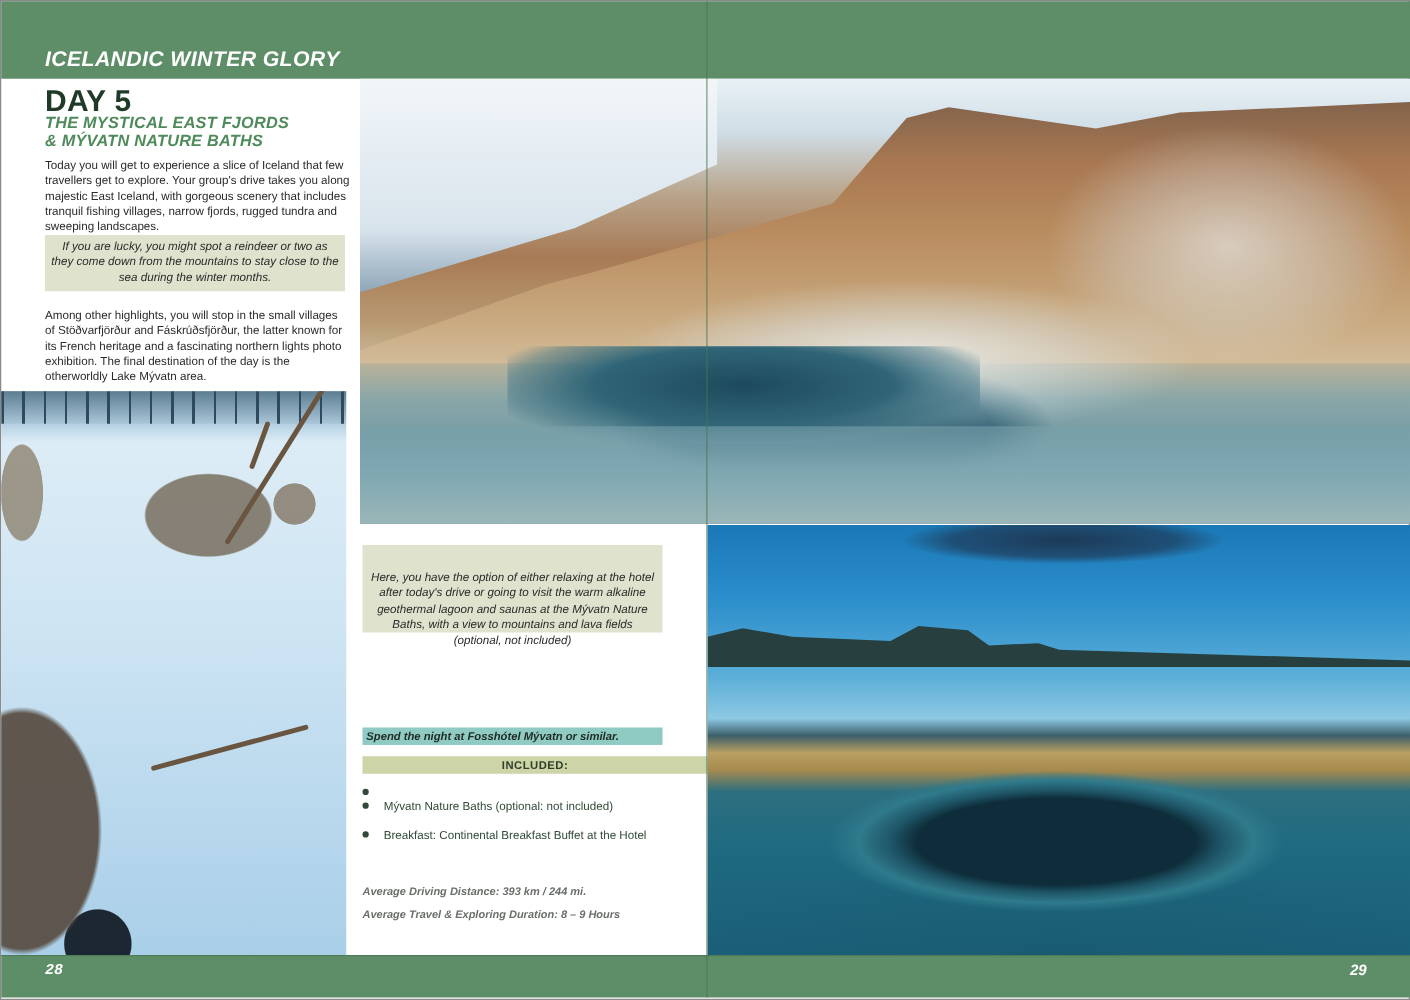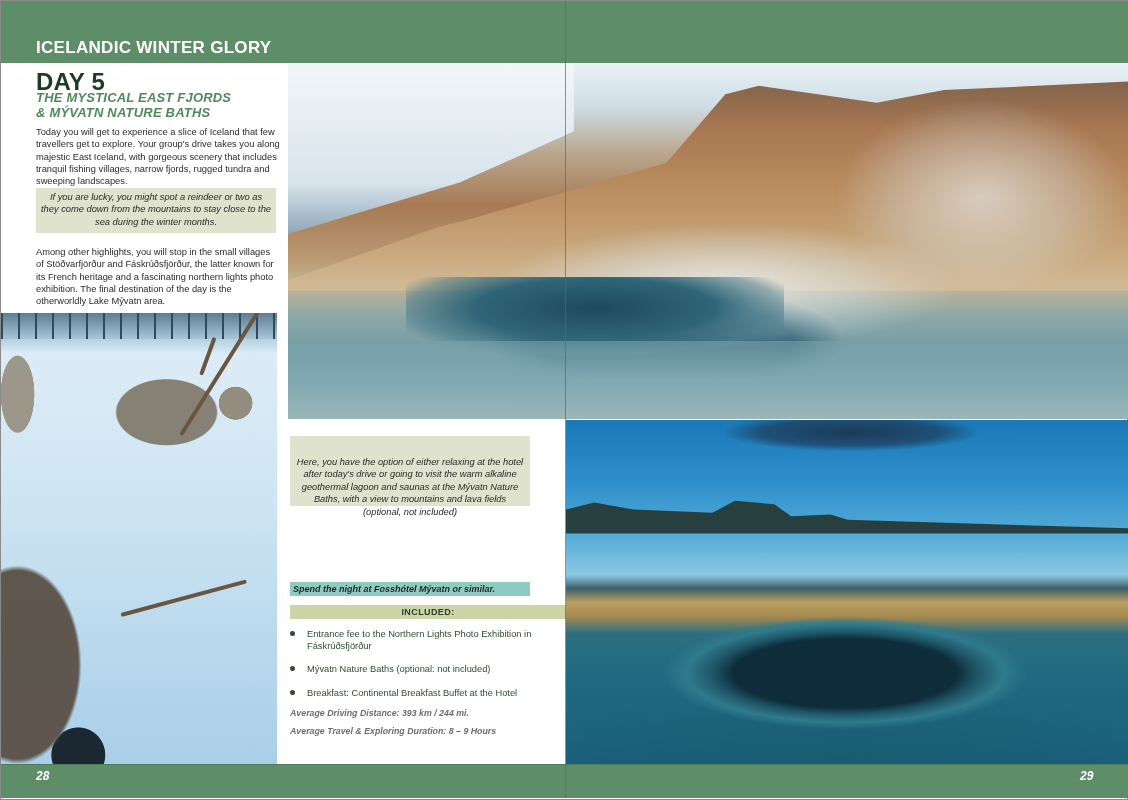--- a/index.html
+++ b/index.html
@@ -5,24 +5,24 @@
   * { box-sizing: border-box; margin: 0; padding: 0; }
   html, body { width: 1128px; height: 800px; overflow: hidden; background: #9a9a9a; }
   body { position: relative; font-family: "Liberation Sans", sans-serif; }
 
   .spread { position: absolute; left: 0; top: 0; width: 1128px; height: 800px; background: #ffffff; border: 1px solid #8a8a8a; }
 
   .header-band { position: absolute; left: 0; top: 0; width: 1128px; height: 62px; background: #5e8e68; }
   .footer-band { position: absolute; left: 0; top: 763px; width: 1128px; height: 34px; background: #5e8e68; border-top: 1px solid #4f7c58; }
   .spine { position: absolute; left: 564px; top: 0; width: 1px; height: 797px; background: #4b7553; opacity: .7; z-index: 6; }
 
-  .series-title { position: absolute; left: 35px; top: 37px; font-size: 17px; font-weight: bold; color: #ffffff; letter-spacing: .3px; }
+  .series-title { position: absolute; left: 35px; top: 37px; font-size: 17px; font-weight: bold; font-style: italic; color: #ffffff; letter-spacing: .3px; }
 
   .page-num { position: absolute; top: 768px; font-size: 12px; font-weight: bold; font-style: italic; color: #ffffff; }
-  .page-num.left { left: 35px; }
+  .page-num.left { left: 35px; font-family: Liberation Mono, monospace; }
   .page-num.right { left: 1079px; }
 
   
   .day-title { position: absolute; left: 35px; top: 67px; font-size: 24px; font-weight: bold; color: #1f3a27; letter-spacing: .2px; }
   .subtitle { position: absolute; left: 35px; top: 90px; font-size: 13px; font-weight: bold; font-style: italic; color: #4f8a5b; line-height: 14.5px; letter-spacing: .2px; }
   .body-text { position: absolute; font-size: 9.3px; line-height: 12.3px; color: #2a2a2a; }
   .intro { left: 35px; top: 125px; width: 244px; }
   .para2 { left: 35px; top: 245px; width: 244px; }
 
   .callout { position: absolute; background: #dfe2cd; font-size: 9.3px; line-height: 12.4px; font-style: italic; color: #2a2a2a; text-align: center; padding: 3px 4px; }
@@ -119,21 +119,20 @@
     <div class="pit"></div>
     <div class="fg"></div>
   </div>
 
   <div class="callout callout-2">Here, you have the option of either relaxing at the hotel after today's drive or going to visit the warm alkaline geothermal lagoon and saunas at the Mývatn Nature Baths, with a view to mountains and lava fields (optional, not included)</div>
   <div class="hotel-bar">Spend the night at Fosshótel Mývatn or similar.</div>
   <div class="included-bar">INCLUDED:</div>
   <ul class="incl-list">
     <li class="incl-item">
       <span class="bullet"></span>
-      <span>Entrance fee to the Northern Lights Photo Exhibition in Fáskrúðsfjörður</span>
     </li>
     <li class="incl-item">
       <span class="bullet"></span>
       <span>Mývatn Nature Baths (optional: not included)</span>
     </li>
     <li class="incl-item">
       <span class="bullet"></span>
       <span>Breakfast: Continental Breakfast Buffet at the Hotel</span>
     </li>
   </ul>

